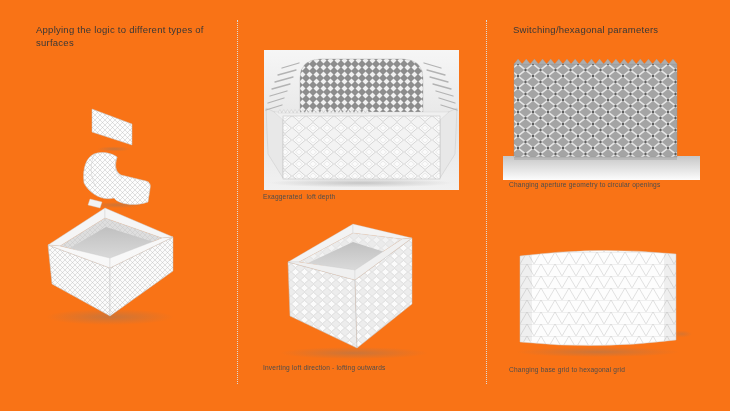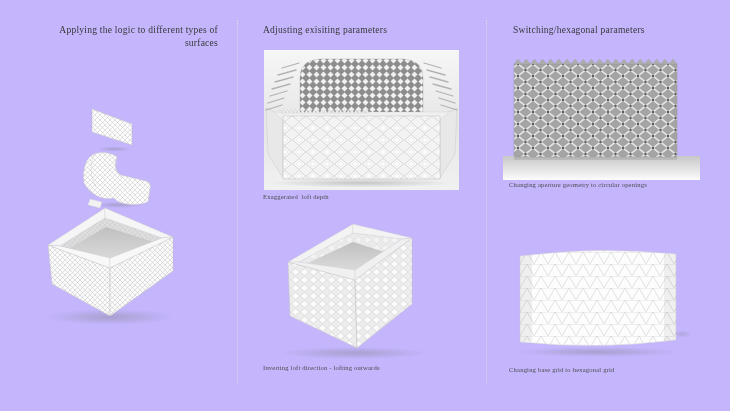--- a/index.html
+++ b/index.html
@@ -1,19 +1,18 @@
 <!DOCTYPE html>
 <html><head>
 <meta charset="utf-8">
 <style>
   html,body{margin:0;padding:0;background:#ffffff;}
   .slide{
-    position:relative;width:730px;height:411px;background:#c4b5fd;overflow:hidden;
-    font-family:Liberation Serif, serif;
-    text-align:right;
+    position:relative;width:730px;height:411px;background:#f97316;overflow:hidden;
+    font-family:Liberation Sans, sans-serif;
   }
   .heading{
     position:absolute;font-size:9.5px;font-weight:400;color:#383838;
     letter-spacing:0.25px;line-height:1.34;
   }
   .heading.nowrap{white-space:nowrap;}
   .caption{
     position:absolute;font-size:6.6px;font-weight:400;color:#4d4d4d;
     letter-spacing:0.18px;white-space:pre;
   }
@@ -75,21 +74,20 @@
         <stop offset="0" stop-color="#787878" stop-opacity="0.35"></stop>
         <stop offset="1" stop-color="#787878" stop-opacity="0"></stop>
       </radialGradient>
     </defs>
   </svg>
 
   <div class="sep" style="left:237px"></div>
   <div class="sep" style="left:486px"></div>
 
   <div class="heading" style="left:36px;top:24px;width:182px">Applying the logic to different types of surfaces</div>
-  <div class="heading nowrap" style="left:263px;top:24px">Adjusting exisiting parameters</div>
   <div class="heading nowrap" style="left:513px;top:24px">Switching/hexagonal parameters</div>
 
   <svg class="fig" style="left:30px;top:95px" width="200" height="235" viewBox="0 0 200 235">
 
     <g>
       <ellipse cx="84" cy="54" rx="17" ry="2.6" fill="url(#soft)"></ellipse>
       <polygon points="62,14 102,29 102,50 62,37" fill="#fdfdfd"></polygon>
       <polygon points="62,14 102,29 102,50 62,37" fill="url(#hatch)" stroke="#c2c2c2" stroke-width="0.5"></polygon>
     </g>
 

